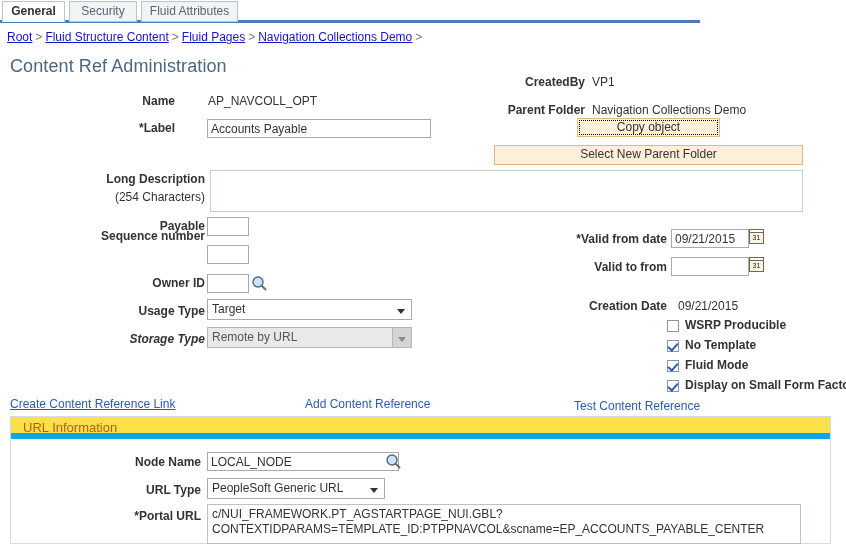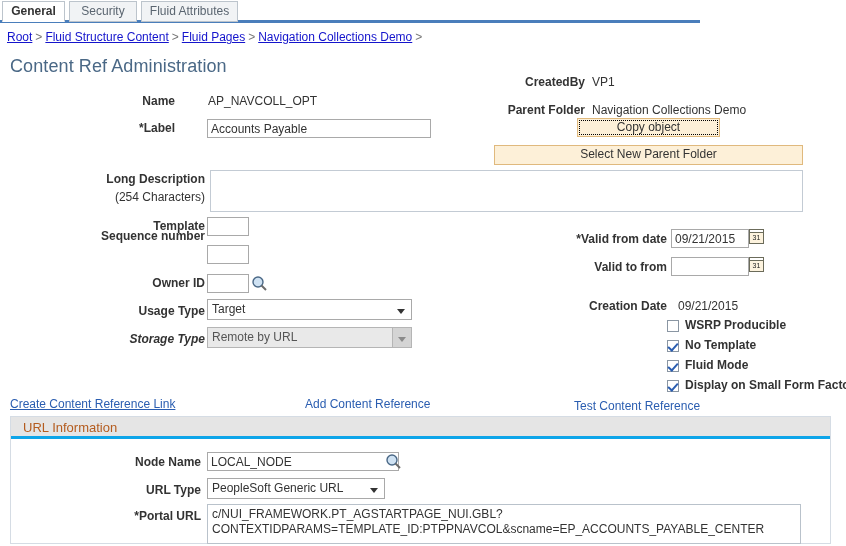--- a/index.html
+++ b/index.html
@@ -164,21 +164,21 @@
     font-size: 7px; line-height: 10px; text-align: center;
     color: #1a1a1a; font-family: "Liberation Sans", sans-serif;
   }
 
   
   .panel {
     position: absolute; border: 1px solid #d5dce4; background: #ffffff;
   }
   .panel-head {
     position: absolute; left: 0; top: 0; right: 0; height: 22px;
-    background: #e5e5e5; border-bottom: 3px solid #0ea5e9;
+    background: #fde047; border-bottom: 6px solid #0ea5e9;
   }
   .panel-head .ptitle {
     position: absolute; left: 12px; top: 3px;
     font-size: 13px; color: #b45c1f;
   }
 </style>
 </head>
 <body>
 
 <div id="page">
@@ -199,21 +199,21 @@
   <div class="lbl" style="left:80px; top:94px; width:95px;">Name</div>
   <div class="val" style="left:208px; top:94px;">AP_NAVCOLL_OPT</div>
 
   <div class="lbl" style="left:80px; top:121px; width:95px;">*Label</div>
   <input class="txt" style="left: 207px; top: 119px; width: 224px;" value="Accounts Payable">
 
   <div class="lbl" style="left:70px; top:172px; width:135px;">Long Description</div>
   <div class="sublbl" style="left:70px; top:190px; width:135px;">(254 Characters)</div>
   <textarea class="ta" style="left: 210px; top: 170px; width: 593px; height: 42px;"></textarea>
 
-  <div class="lbl" style="left:85px; top:219px; width:120px;">Template</div>
+  <div class="lbl" style="left:85px; top:219px; width:120px;">Payable</div>
   <input class="txt" style="left: 207px; top: 217px; width: 42px;" value="">
 
   <div class="lbl" style="left:55px; top:229px; width:150px;">Sequence number</div>
   <input class="txt" style="left: 207px; top: 245px; width: 42px;" value="">
 
   <div class="lbl" style="left:85px; top:276px; width:120px;">Owner ID</div>
   <input class="txt" style="left: 207px; top: 274px; width: 42px;" value="">
   <div class="icon" style="left:251px; top:275px; width:17px; height:17px;">
     <svg width="17" height="17" viewBox="0 0 17 17">
       <circle cx="7" cy="7" r="5" fill="#cfe2f3" stroke="#4a6886" stroke-width="1.4"></circle>

